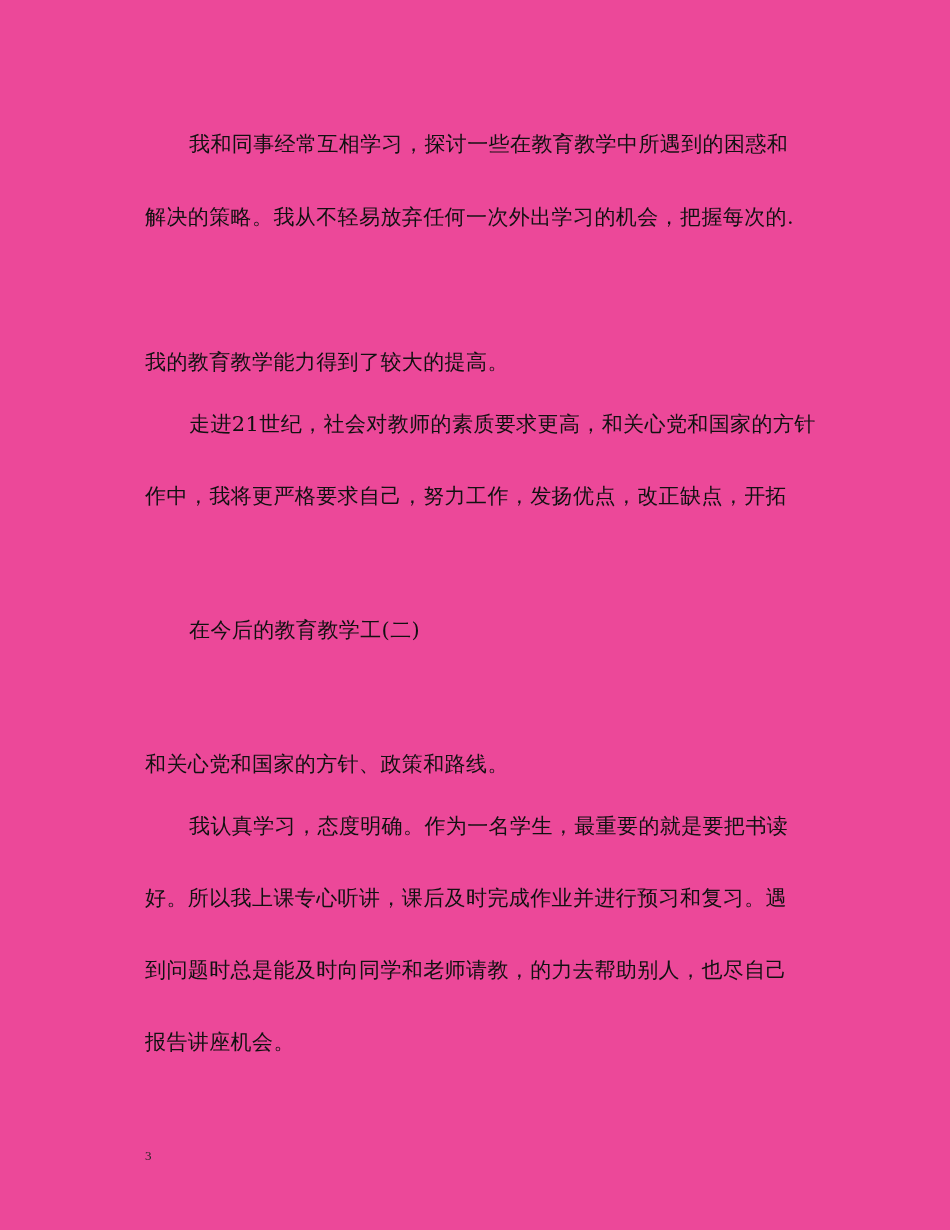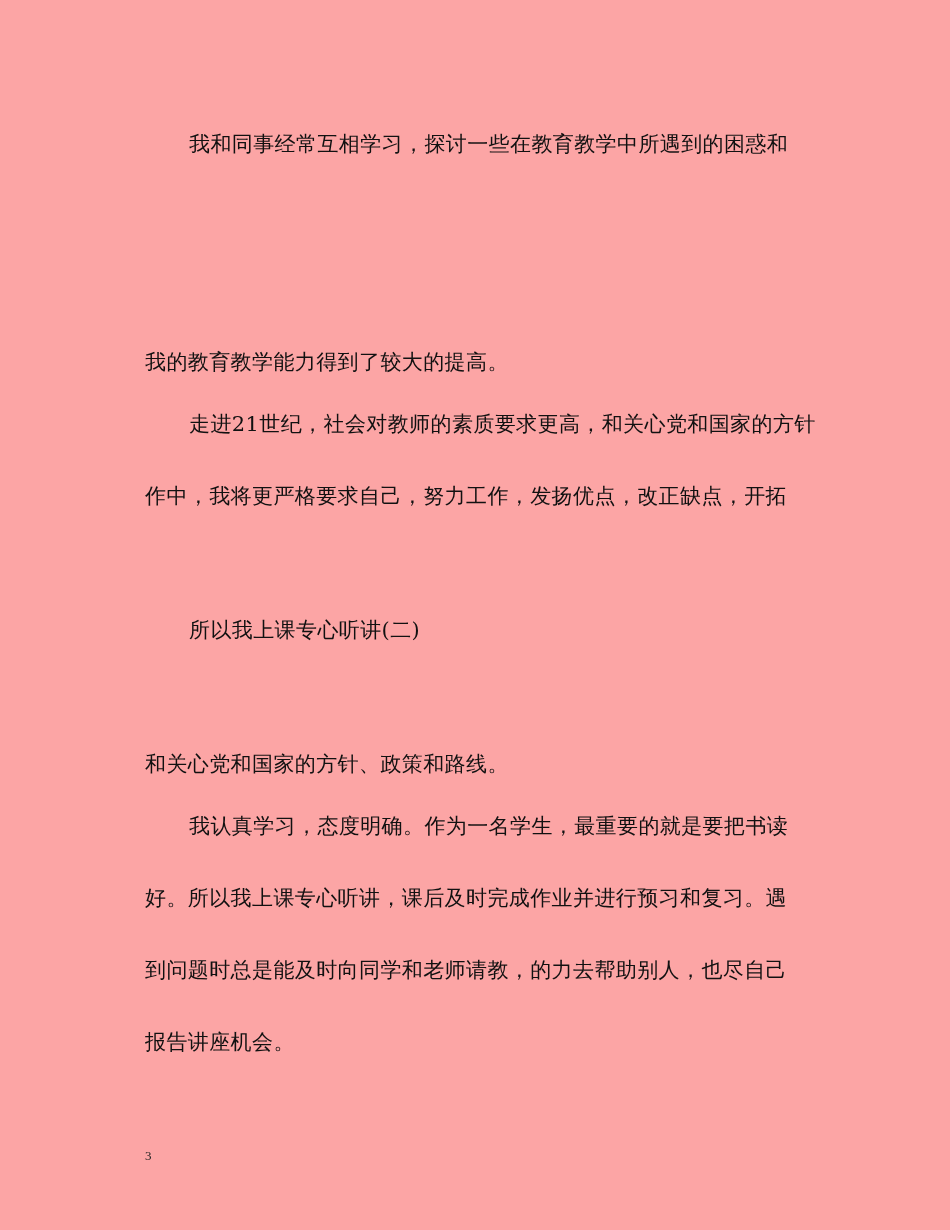--- a/index.html
+++ b/index.html
@@ -1,36 +1,37 @@
 <!DOCTYPE html>
 <html><head>
 <meta charset="utf-8">
 <style>
   html, body { margin: 0; padding: 0; background: #ffffff; }
   body { width: 950px; height: 1230px; position: relative; overflow: hidden;
          font-family: "DejaVu Serif", "Liberation Serif", serif; color: #111111; }
-  .page { position: absolute; left: 0; top: 0; width: 950px; height: 1230px; background: #fca5a5; }
+  .page { position: absolute; left: 0; top: 0; width: 950px; height: 1230px; background: #ec4899; }
   .line { position: absolute; left: 145px; font-size: 21px; line-height: 26px; white-space: nowrap;
           letter-spacing: 0.4px; }
   .indent { left: 189px; }
   .pagenum { position: absolute; left: 145px; top: 1148px; font-size: 13px; line-height: 16px;
              font-family: "Liberation Serif", serif; color: #222; }
 </style>
 </head>
 <body>
 
 <div class="page">
 
   <div class="line indent" style="top:131px">我和同事经常互相学习，探讨一些在教育教学中所遇到的困惑和</div>
+  <div class="line" style="top:204px">解决的策略。我从不轻易放弃任何一次外出学习的机会，把握每次的.</div>
   <div class="line" style="top:349px">我的教育教学能力得到了较大的提高。</div>
 
   <div class="line indent" style="top:411px">走进21世纪，社会对教师的素质要求更高，和关心党和国家的方针</div>
   <div class="line" style="top:483px">作中，我将更严格要求自己，努力工作，发扬优点，改正缺点，开拓</div>
 
-  <div class="line indent" style="top:617px">所以我上课专心听讲(二)</div>
+  <div class="line indent" style="top:617px">在今后的教育教学工(二)</div>
 
   <div class="line" style="top:751px">和关心党和国家的方针、政策和路线。</div>
 
   <div class="line" style="top:885px">好。所以我上课专心听讲，课后及时完成作业并进行预习和复习。遇</div>
   <div class="line indent" style="top:813px">我认真学习，态度明确。作为一名学生，最重要的就是要把书读</div>
   <div class="line" style="top:957px">到问题时总是能及时向同学和老师请教，的力去帮助别人，也尽自己</div>
   <div class="line" style="top:1029px">报告讲座机会。</div>
 
   <div class="pagenum">3</div>
 </div>

